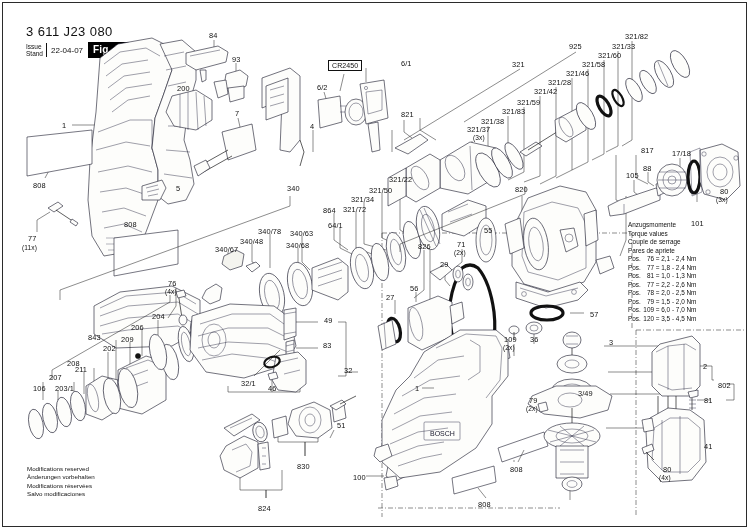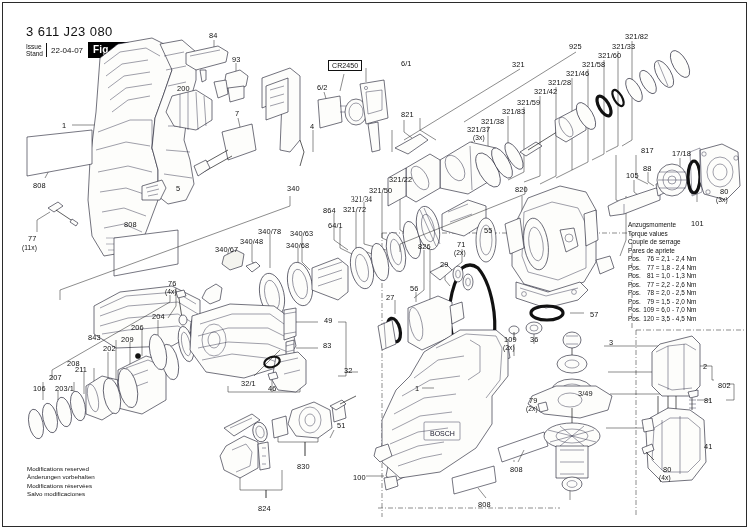--- a/index.html
+++ b/index.html
@@ -684,21 +684,21 @@
       <div class="lbl sm" style="left: 22px; top: 244px;">(11x)</div>
       <div class="lbl" style="left: 287px; top: 185px;">340</div>
       <div class="lbl" style="left: 215px; top: 246px;">340/67</div>
       <div class="lbl" style="left: 240px; top: 238px;">340/48</div>
       <div class="lbl" style="left: 258px; top: 228px;">340/78</div>
       <div class="lbl" style="left: 286px; top: 242px;">340/68</div>
       <div class="lbl" style="left: 290px; top: 230px;">340/63</div>
       <div class="lbl" style="left: 323px; top: 207px;">864</div>
       <div class="lbl" style="left: 328px; top: 222px;">64/1</div>
       <div class="lbl" style="left: 343px; top: 206px;">321/72</div>
-      <div class="lbl" style="left: 351px; top: 196px; font-family: Liberation Serif, serif;">321/34</div>
+      <div class="lbl" style="left: 351px; top: 196px;">321/34</div>
       <div class="lbl" style="left: 369px; top: 187px;">321/50</div>
       <div class="lbl" style="left: 389px; top: 176px;">321/22</div>
       <div class="lbl" style="left: 512px; top: 61px;">321</div>
       <div class="lbl" style="left: 401px; top: 111px;">821</div>
       <div class="lbl" style="left: 467px; top: 126px;">321/37</div>
       <div class="lbl sm" style="left: 473px; top: 134px;">(3x)</div>
       <div class="lbl" style="left: 481px; top: 118px;">321/38</div>
       <div class="lbl" style="left: 502px; top: 108px;">321/83</div>
       <div class="lbl" style="left: 517px; top: 99px;">321/59</div>
       <div class="lbl" style="left: 534px; top: 88px;">321/42</div>

